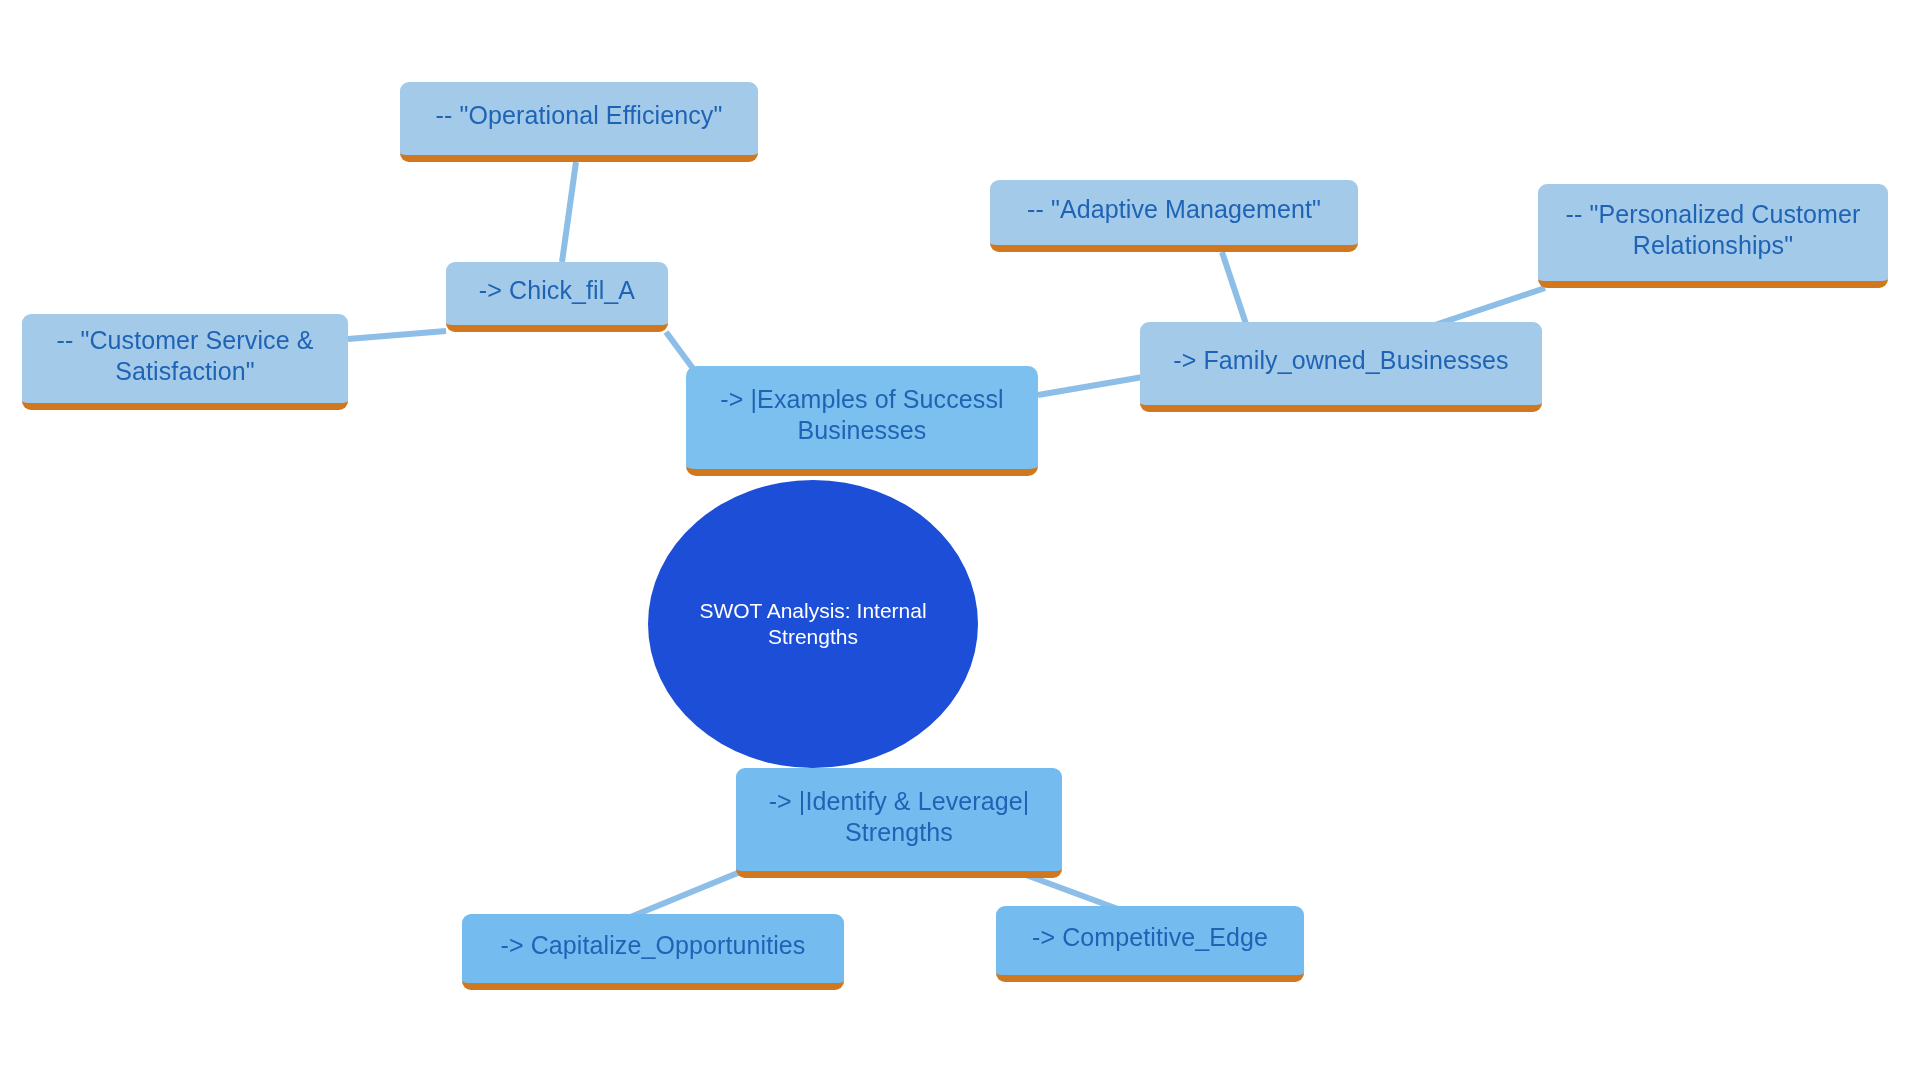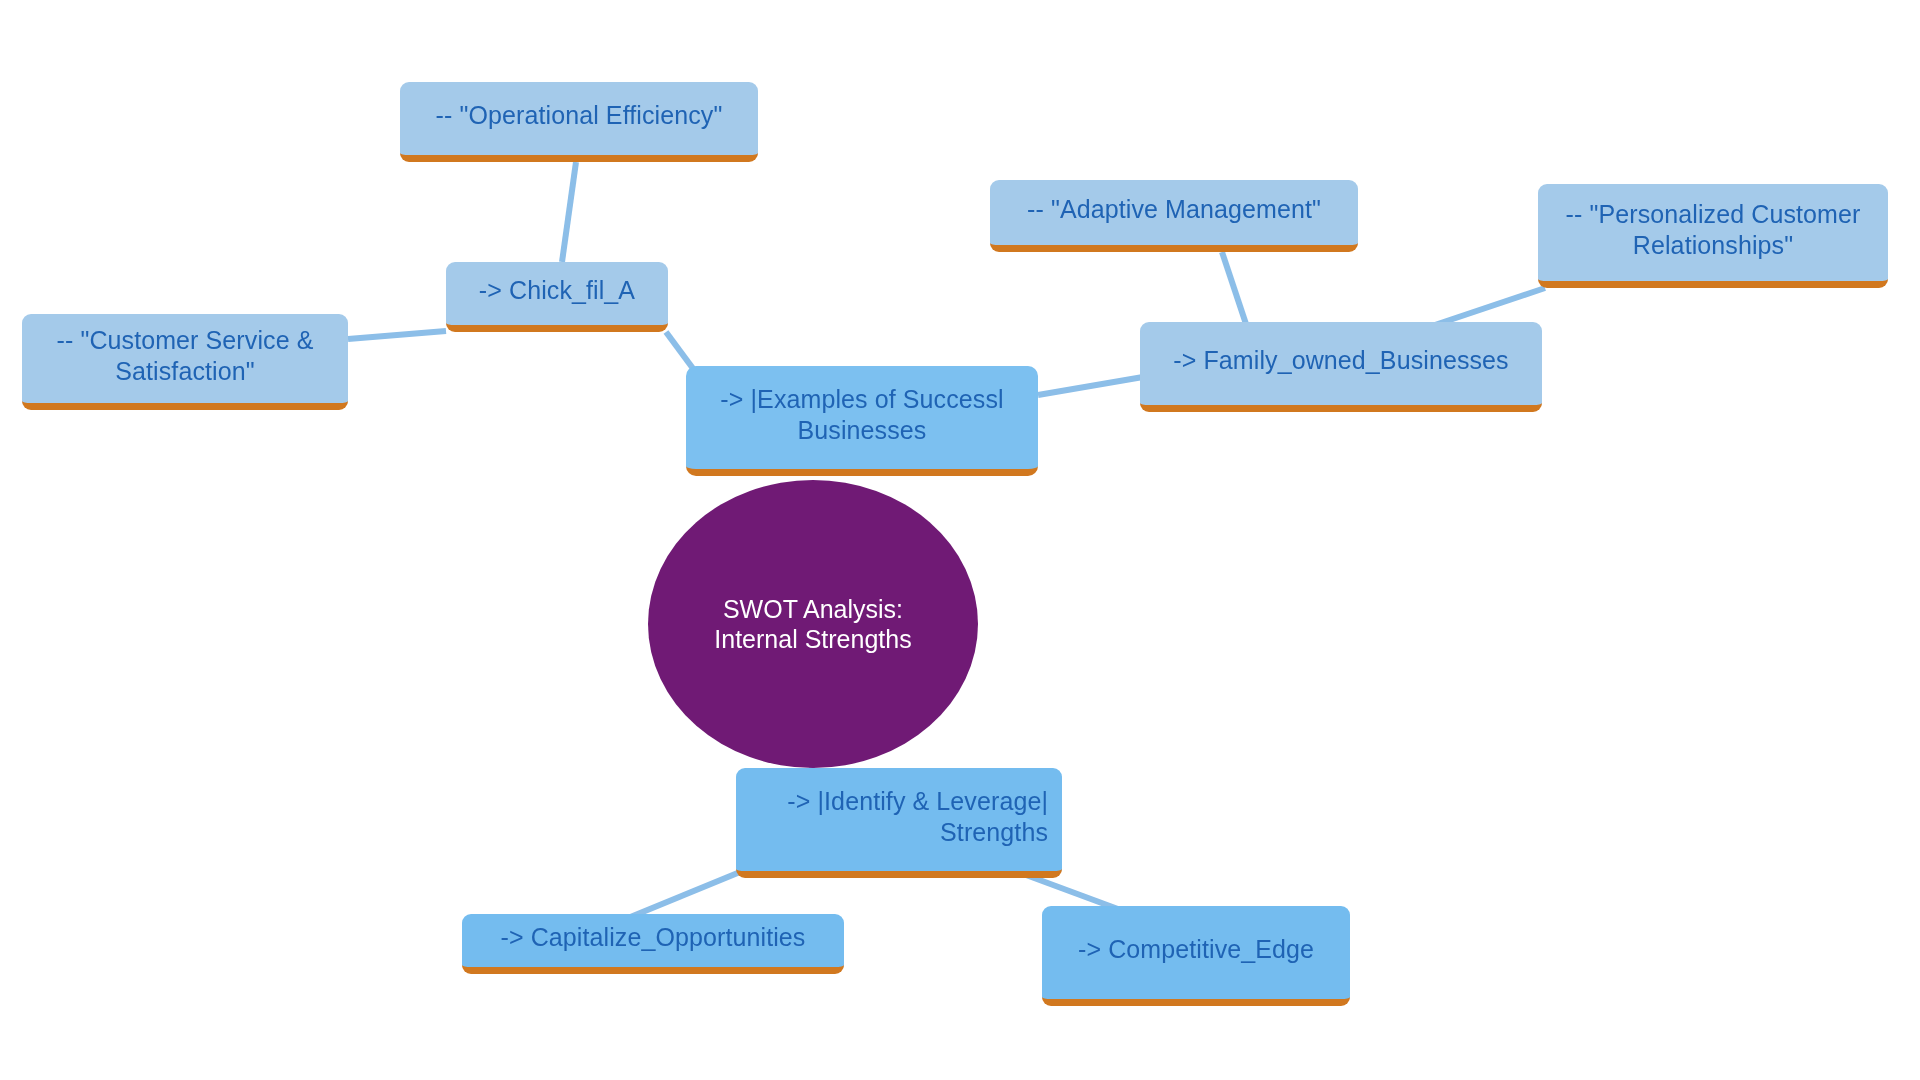--- a/index.html
+++ b/index.html
@@ -44,27 +44,27 @@
     white-space: pre-line;
   }
   .node-pale  { background: #A4CAEA; }
   .node-light { background: #7CC0F0; }
   .node-mid   { background: #74BCEF; }
 
   .center-node {
     position: absolute;
     box-sizing: border-box;
     border-radius: 50%;
-    background: #701a75;
+    background: #1d4ed8;
     color: #FFFFFF;
     display: flex;
     align-items: center;
     justify-content: flex-end;
     text-align: center;
-    font-size: 25px;
+    font-size: 21px;
     line-height: 1.22;
     padding: 0 34px;
     white-space: pre-line;
     z-index: 3;
   }
   .node-label { display: block; }
 </style>
 </head>
 <body>
 
@@ -118,25 +118,25 @@
   </div>
 
   <div class="node node-pale" style="left:1140px; top:322px; width:402px; height:90px;">
     <span class="node-label">-&gt; Family_owned_Businesses</span>
   </div>
 
   <div class="center-node" style="left:648px; top:480px; width:330px; height:288px;">
     <span class="node-label">SWOT Analysis: Internal Strengths</span>
   </div>
 
-  <div class="node node-mid" style="left:736px; top:768px; width:326px; height:110px; z-index:4;text-align:right;">
+  <div class="node node-mid" style="left:736px; top:768px; width:326px; height:110px; z-index:4;">
     <span class="node-label">-&gt; |Identify &amp; Leverage| Strengths</span>
   </div>
 
-  <div class="node node-mid" style="left:462px; top:914px; width:382px; height:60px;">
+  <div class="node node-mid" style="left:462px; top:914px; width:382px; height:76px;">
     <span class="node-label">-&gt; Capitalize_Opportunities</span>
   </div>
 
-  <div class="node node-mid" style="left:1042px; top:906px; width:308px; height:100px;">
+  <div class="node node-mid" style="left:996px; top:906px; width:308px; height:76px;">
     <span class="node-label">-&gt; Competitive_Edge</span>
   </div>
 
 </div>
 
 </body></html>

